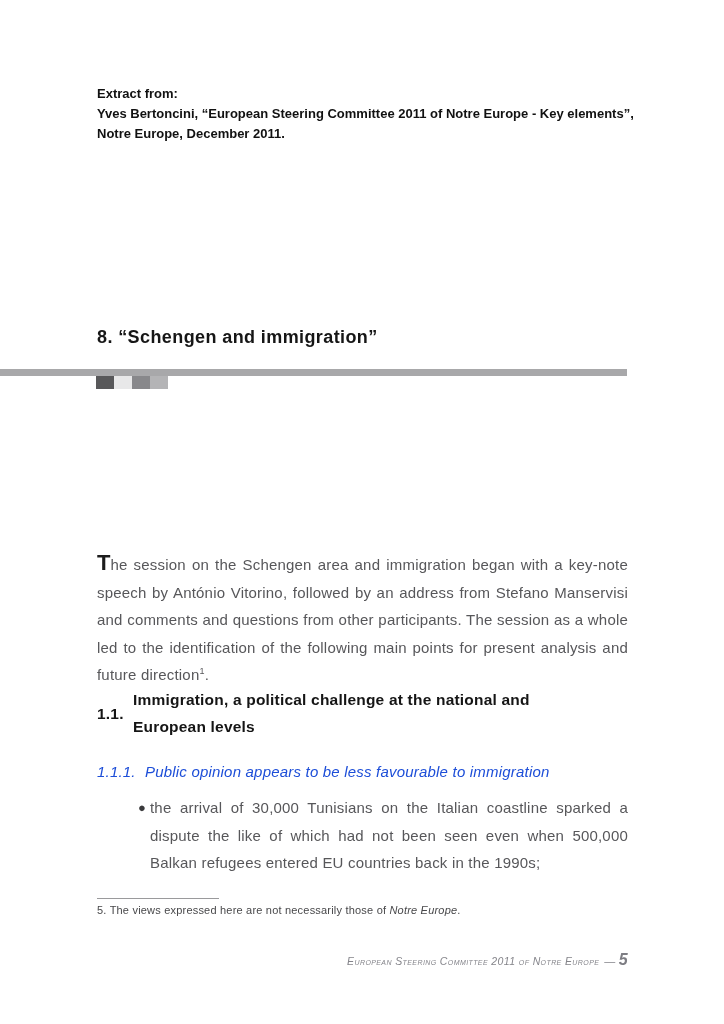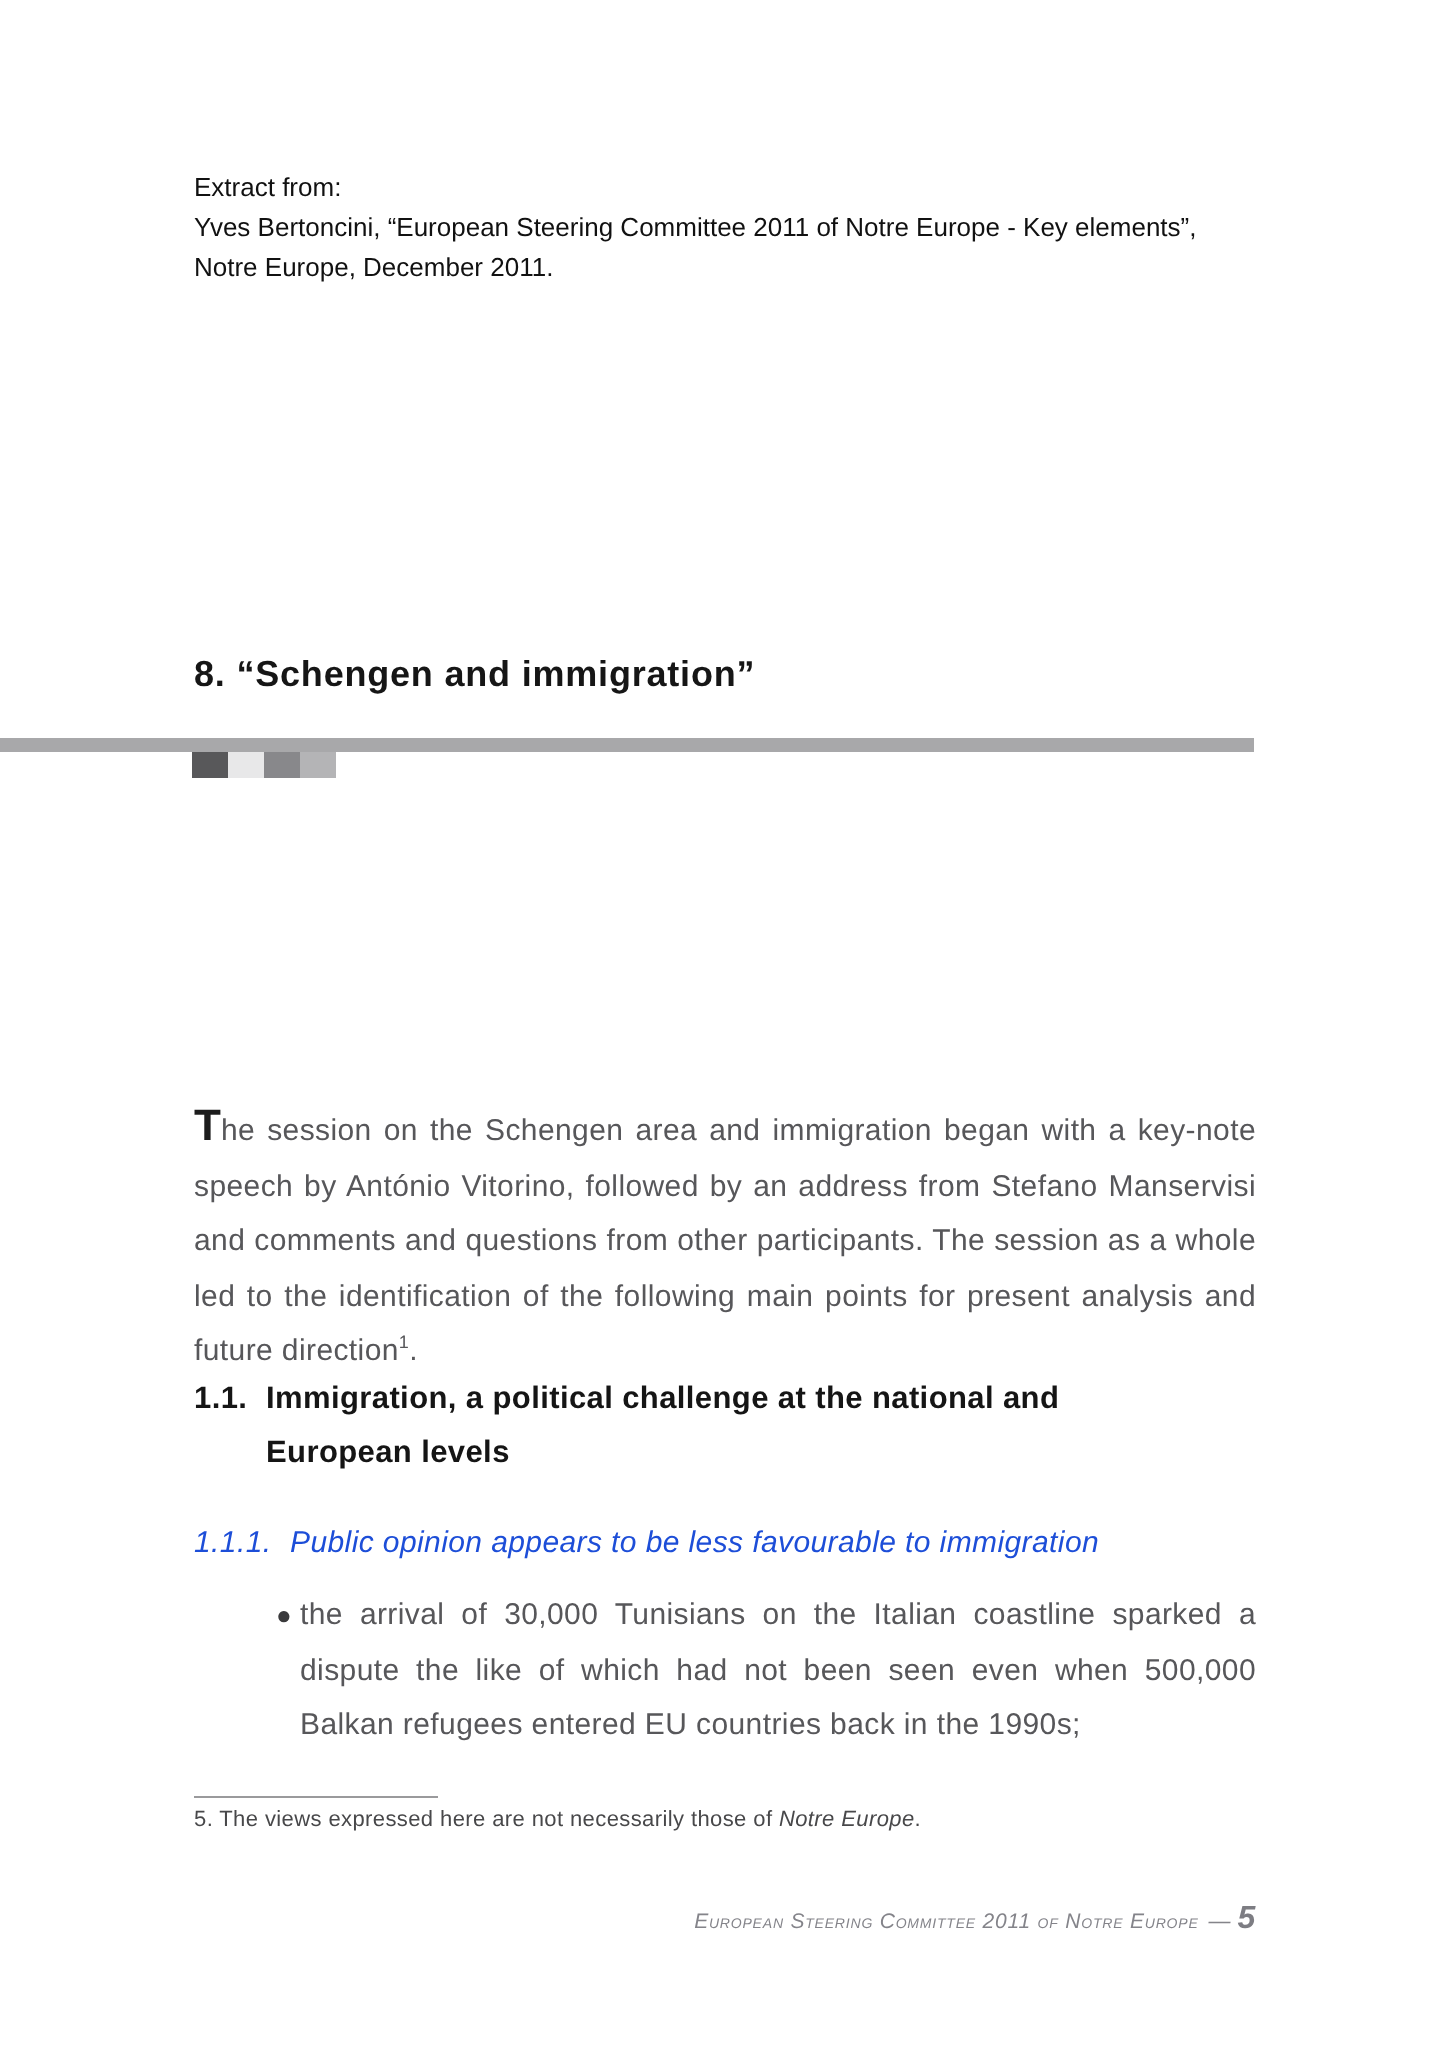--- a/index.html
+++ b/index.html
@@ -13,21 +13,21 @@
     overflow: hidden;
   }
 
   
   .extract {
     position: absolute;
     left: 97px;
     top: 84px;
     width: 565px;
     font-size: 13px;
-    font-weight: normal;
+    font-weight: bold;
     color: #111111;
     line-height: 20px;
     letter-spacing: 0px;
   }
 
   
   .chapter-heading {
     position: absolute;
     left: 97px;
     top: 327px;
@@ -83,20 +83,21 @@
     position: absolute;
     left: 97px;
     top: 686px;
     width: 500px;
     display: flex;
     font-size: 15.5px;
     font-weight: bold;
     color: #151515;
     line-height: 27px;
     letter-spacing: 0.2px;
+    align-items: center;
   }
   .section-1-1 .sec-num { width: 36px; flex: none; }
   .section-1-1 .sec-title { max-width: 440px; }
 
   
   .section-1-1-1 {
     position: absolute;
     left: 97px;
     top: 763px;
     width: 531px;

